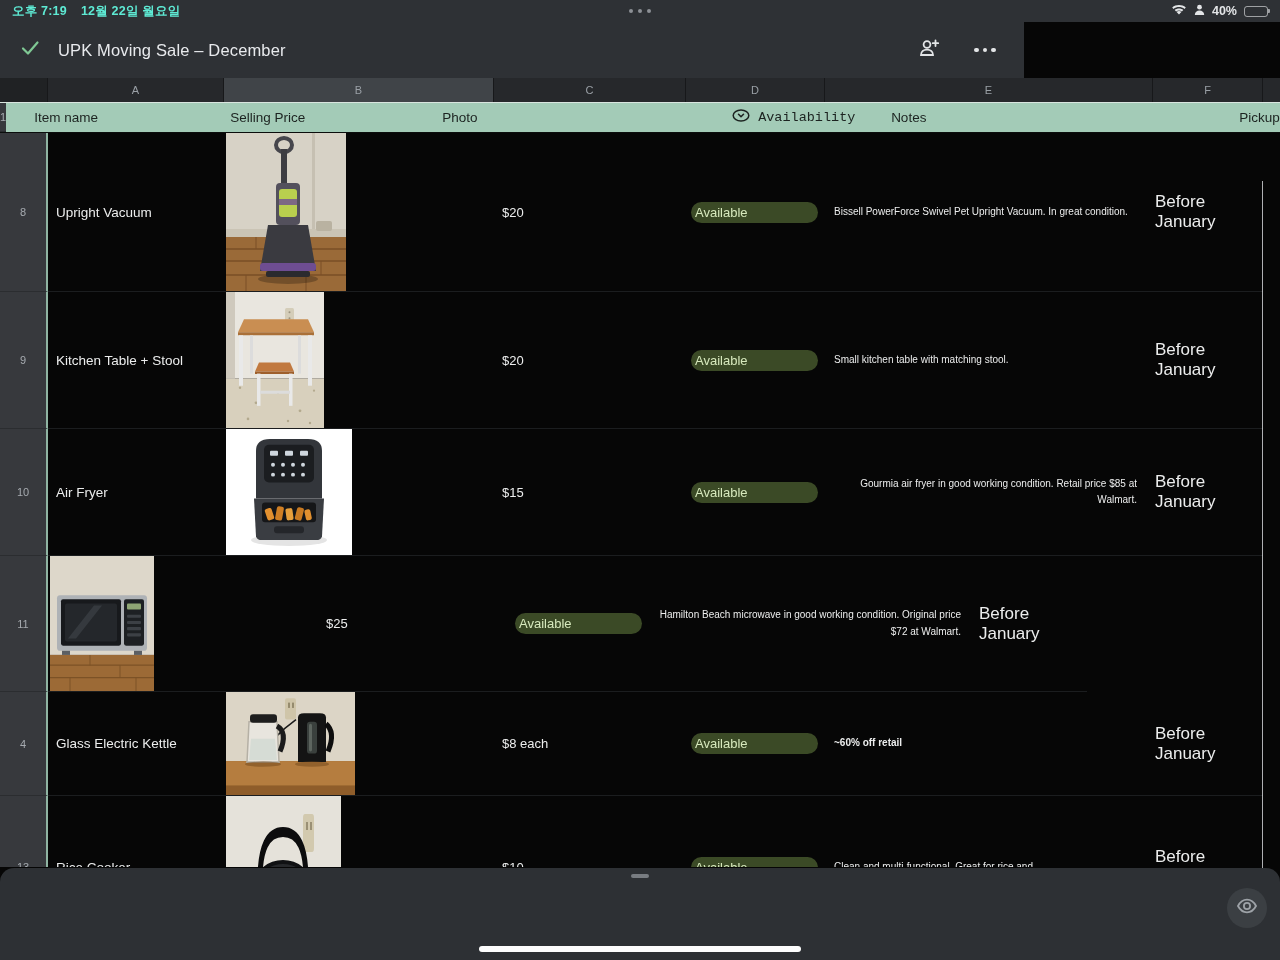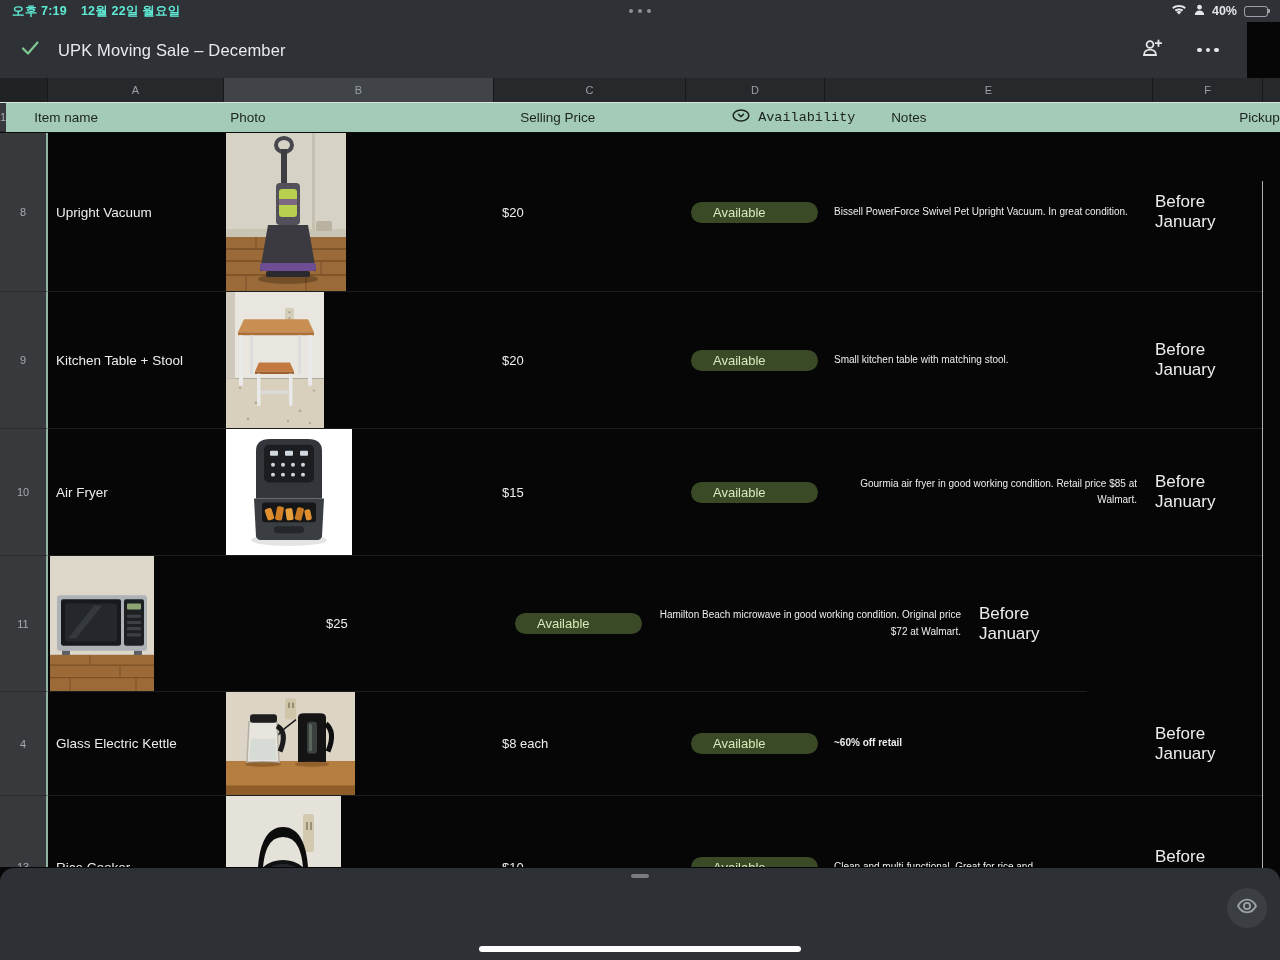--- a/index.html
+++ b/index.html
@@ -12,21 +12,21 @@
     background:#2e3135; display:flex; align-items:center; padding:0 12px; z-index:5; }
   .sb-left { display:flex; gap:14px; font-size:12.5px; font-weight:700; color:#5eead4; letter-spacing:.2px; }
   .sb-center { position:absolute; left:50%; top:9px; transform:translateX(-50%); display:flex; gap:5px; }
   .sb-center .dot { width:4px; height:4px; border-radius:50%; background:#8d9196; }
   .sb-right { margin-left:auto; display:flex; align-items:center; gap:7px; font-size:12.5px; font-weight:600; color:#e3e5e7; }
   .battery { position:relative; width:24px; height:11px; border:1px solid rgba(235,237,239,.6); border-radius:3px; padding:1px; }
   .battery .fill { height:100%; background:#fff; border-radius:1.5px; }
   .battery .tip { position:absolute; right:-3px; top:2.5px; width:2px; height:4px; background:rgba(235,237,239,.6); border-radius:0 1px 1px 0; }
 
   
-  .title-bar { position:absolute; top:22px; left:0; width:1247px; height:56px;
+  .title-bar { position:absolute; top:22px; left:0; width:1024px; height:56px;
     background:#2e3135; display:flex; align-items:center; padding:0 16px; z-index:5; }
   .check-btn { width:28px; height:28px; display:flex; align-items:center; justify-content:center; margin-right:14px; }
   .doc-title { font-size:16.5px; color:#e8eaed; letter-spacing:.15px; }
   .tb-actions { margin-left:auto; display:flex; align-items:center; gap:26px; padding-right:8px; }
   .icon-btn { width:30px; height:30px; display:flex; align-items:center; justify-content:center; }
   .more-dots { display:flex; gap:4px; }
   .more-dots i { width:4.5px; height:4.5px; border-radius:50%; background:#e3e5e7; }
 
   
   .sheet { position:absolute; top:78px; left:0; width:1280px; height:790px; background:#060606; }
@@ -52,21 +52,21 @@
     display:flex; align-items:center; justify-content:center;
     border-bottom:1px solid #2b2d30; border-right:2px solid #8fb4a2; }
   .cell { display:flex; align-items:center; border-bottom:1px solid #1b1d1f; overflow:hidden; }
   .cell.A { width:176px; padding-left:8px; font-size:13.5px; }
   .cell.B { width:270px; padding-left:2px; align-items:stretch; }
   .cell.C { width:192px; padding-left:8px; font-size:13px; }
   .cell.D { width:139px; padding-left:5px; }
   .cell.E { width:328px; padding-left:9px; padding-right:16px; font-size:10px; line-height:16.5px;text-align:right; }
   .cell.F { width:110px; padding-left:2px; font-size:17px; }
   .chip { display:flex; align-items:center; width:127px; height:21px; border-radius:11px;
-    background:#3b4a26; color:#d7e9bd; font-size:13px; padding-left:22px; }
+    background:#3b4a26; color:#d7e9bd; font-size:13px; padding-left:4px; }
   .photo { height:100%; overflow:hidden; }
   .photo svg { width:100%; height:100%; display:block; }
 
   .right-line { position:absolute; left:1262px; top:103px; width:1px; height:765px;
     background:rgba(232,234,237,.75); z-index:2; }
 
   
   .bottom-sheet { position:absolute; left:0; top:868px; width:1280px; height:92px;
     background:#2d3034; border-radius:14px 14px 0 0; z-index:6; }
   .drag-handle { position:absolute; left:50%; top:6px; transform:translateX(-50%);
@@ -148,22 +148,22 @@
       <div class="col-cell cC">C</div>
       <div class="col-cell cD">D</div>
       <div class="col-cell cE">E</div>
       <div class="col-cell cF">F</div>
     </div>
 
     <div class="header-row">
       <div class="hr-gutter">1</div>
       <div class="hr-cells">
         <div class="hc cA">Item name</div>
+        <div class="hc cC">Selling Price</div>
         <div class="hc cB">Photo</div>
-        <div class="hc cC">Selling Price</div>
         <div class="hc hcD cD">
           <span>
             <svg width="18" height="13" viewBox="0 0 18 13" fill="none" stroke="#1c2320" stroke-width="1.5" stroke-linecap="round" stroke-linejoin="round">
               <ellipse cx="9" cy="6.5" rx="7.8" ry="5.6"></ellipse>
                 <path d="M6.5,5.2 L9,7.8 L11.5,5.2"></path>
             </svg>
           </span>
           <span>Availability</span>
         </div>
         <div class="hc cE">Notes</div>

